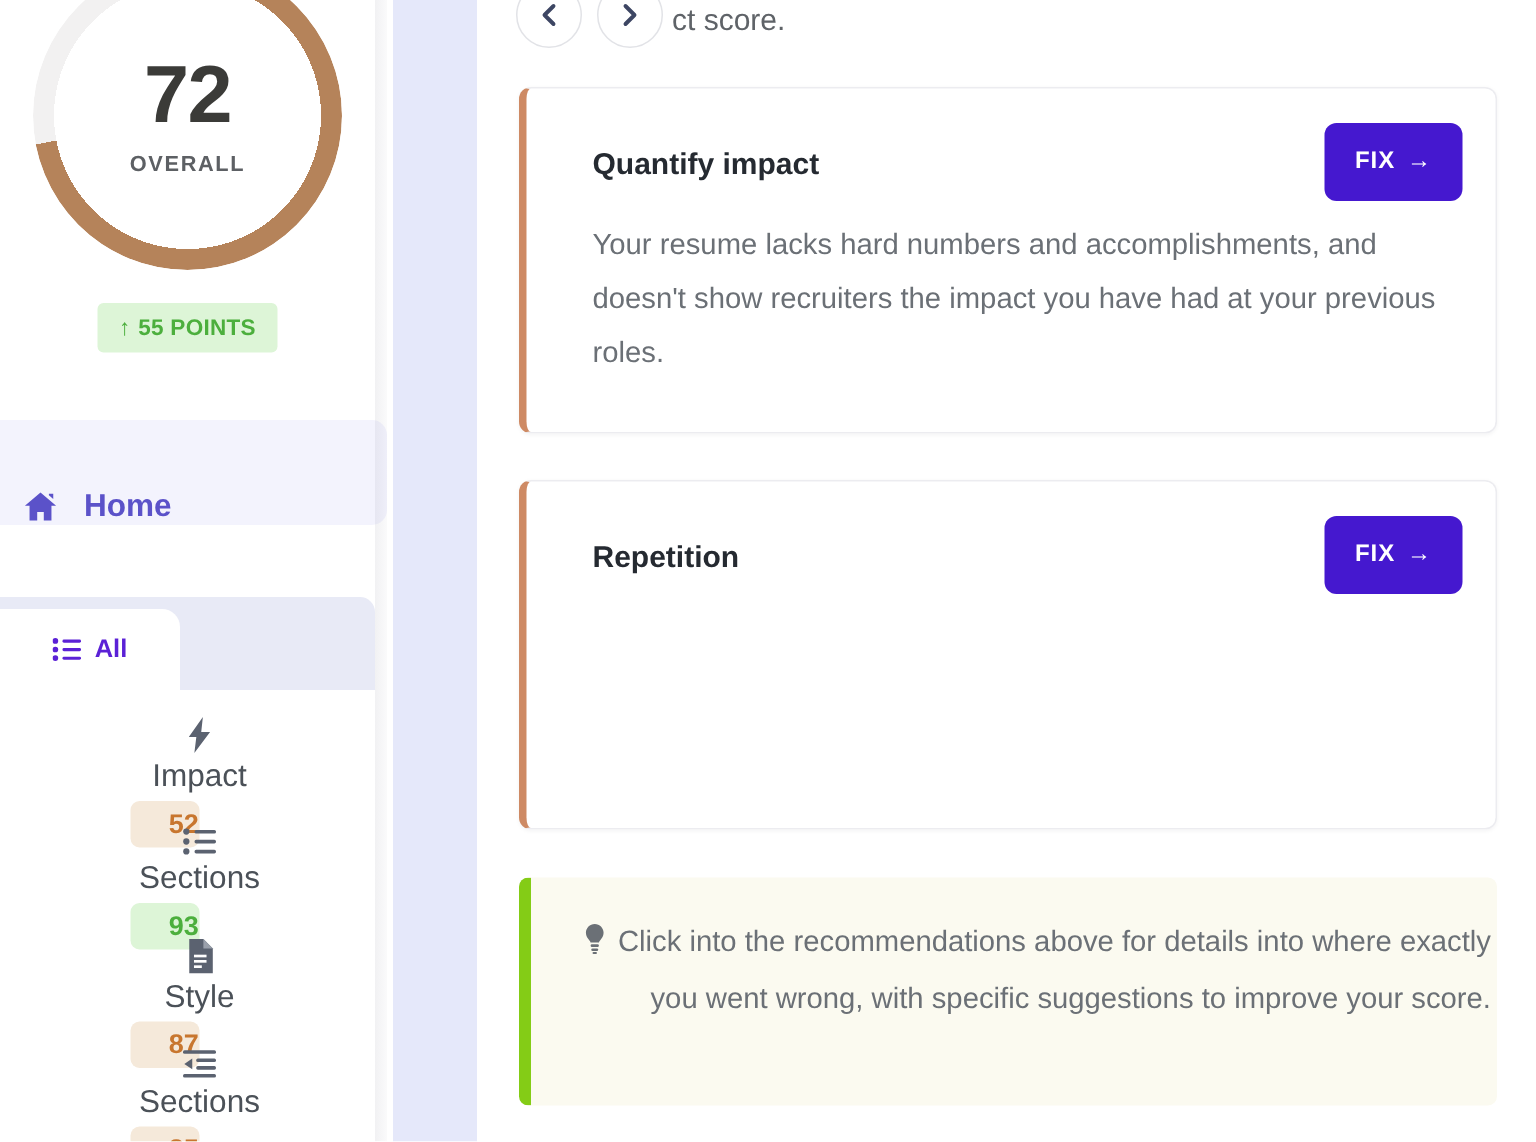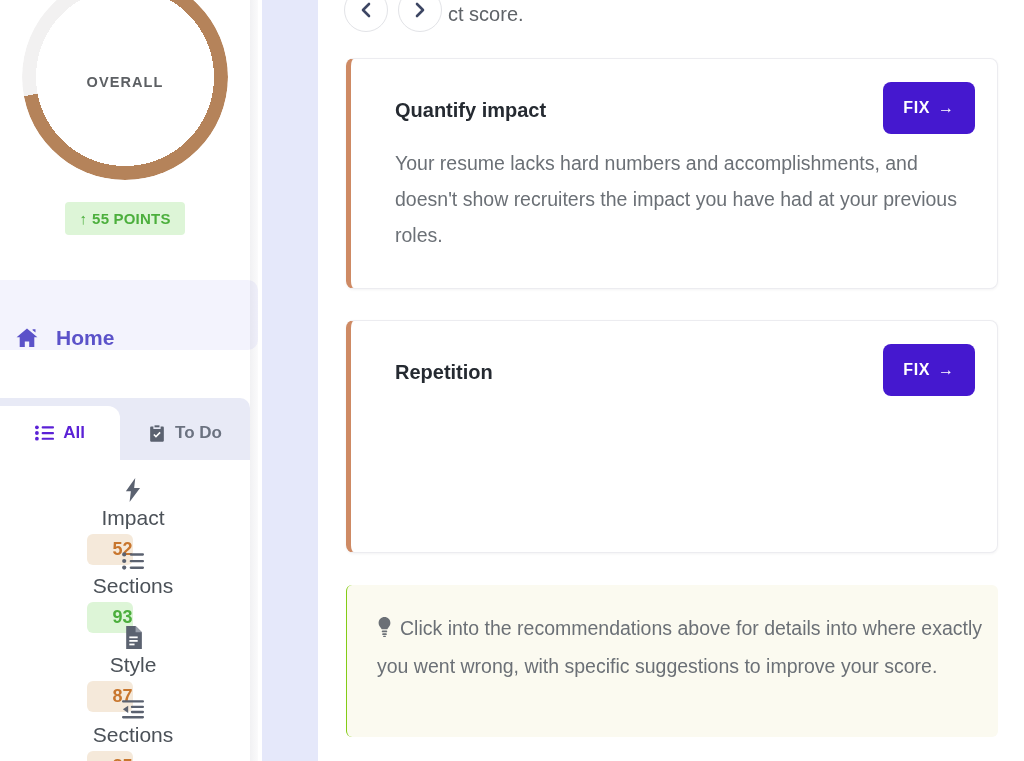--- a/index.html
+++ b/index.html
@@ -164,42 +164,44 @@
     display: flex; align-items: center; justify-content: center; gap: 8px;
     font-size: 16px; font-weight: 700; letter-spacing: .6px;
     cursor: pointer; border: none;
     font-family: "Liberation Sans", sans-serif;
   }
 
   .tip {
     position: absolute; left: 346px; top: 585px;
     width: 652px; height: 152px;
     background: #fbfaf0;
-    border-left: 1px solid #84cc16;
+    border-left: 8px solid #84cc16;
     border-radius: 6px;
+    text-align: right;
   }
   .tip-text {
     position: absolute; left: 30px; top: 24px; width: 610px;
     font-size: 19.5px; line-height: 38px; color: #6b7076;
   }
   .bulb { display: inline-block; vertical-align: -2px; margin-right: 8px; }
 
   svg { display: block; }
 </style>
 </head>
 <body>
 
 <div class="app">
 
   <aside class="sidebar">
 
     <div class="score-block">
       <div class="donut-wrap">
         <div class="donut" style="background: conic-gradient(rgb(181, 131, 90) 0deg, rgb(181, 131, 90) 259.2deg, rgb(242, 241, 241) 259.2deg, rgb(242, 241, 241) 360deg);"></div>
         <div class="donut-inner">
+          <div class="score-num">72</div>
           <div class="score-label">OVERALL</div>
         </div>
       </div>
       <div class="points-badge">
         <span class="points-arrow">↑</span>
         <span>55 POINTS</span>
       </div>
     </div>
 
     <div class="home-item">
@@ -219,30 +221,20 @@
             <circle cx="2" cy="2" r="2"></circle>
               <rect x="7" y="1" width="13" height="2.2" rx="1"></rect>
             <circle cx="2" cy="8" r="2"></circle>
               <rect x="7" y="7" width="13" height="2.2" rx="1"></rect>
             <circle cx="2" cy="14" r="2"></circle>
               <rect x="7" y="13" width="13" height="2.2" rx="1"></rect>
           </svg>
         </span>
         <span>All</span>
       </div>
-      <div class="tab todo">
-        <span>
-          <svg width="18" height="19" viewBox="0 0 18 20" fill="#5b6270">
-            <path d="M6.4 1.4h5.2v2.1H6.4z"></path>
-            <path d="M3 2.6h2.2v2.6h7.6V2.6H15c.7 0 1.2.6 1.2 1.3v13.4c0 .7-.5 1.3-1.2 1.3H3c-.7 0-1.2-.6-1.2-1.3V3.9c0-.7.5-1.3 1.2-1.3z"></path>
-            <path d="M7.9 14.4 5.1 11.7l1.2-1.2 1.6 1.5 3.8-3.8 1.2 1.2z" fill="#ffffff"></path>
-          </svg>
-        </span>
-        <span>To Do</span>
-      </div>
     </div>
 
     <div class="cat-list">
 
       <div class="cat-row">
         <span class="cat-icon">
           <svg width="17" height="24" viewBox="0 0 14 22" fill="#5b6270">
             <path d="M8.6 0 0 12.2h4.6L3.4 22 13 9.2H7.6z"></path>
           </svg>
         </span>

